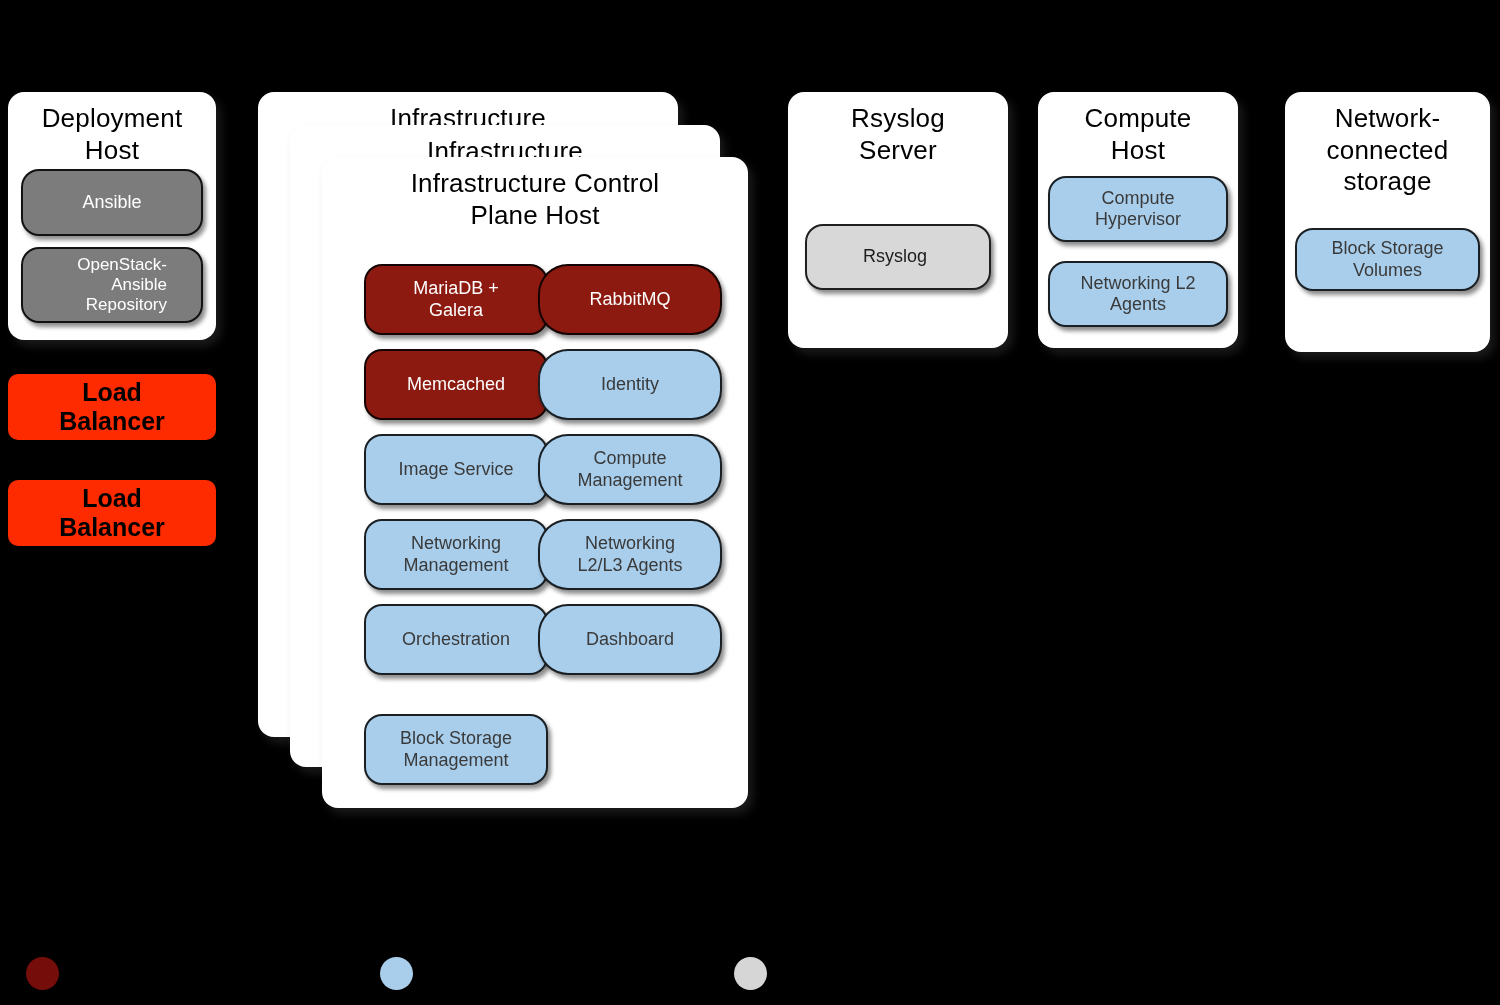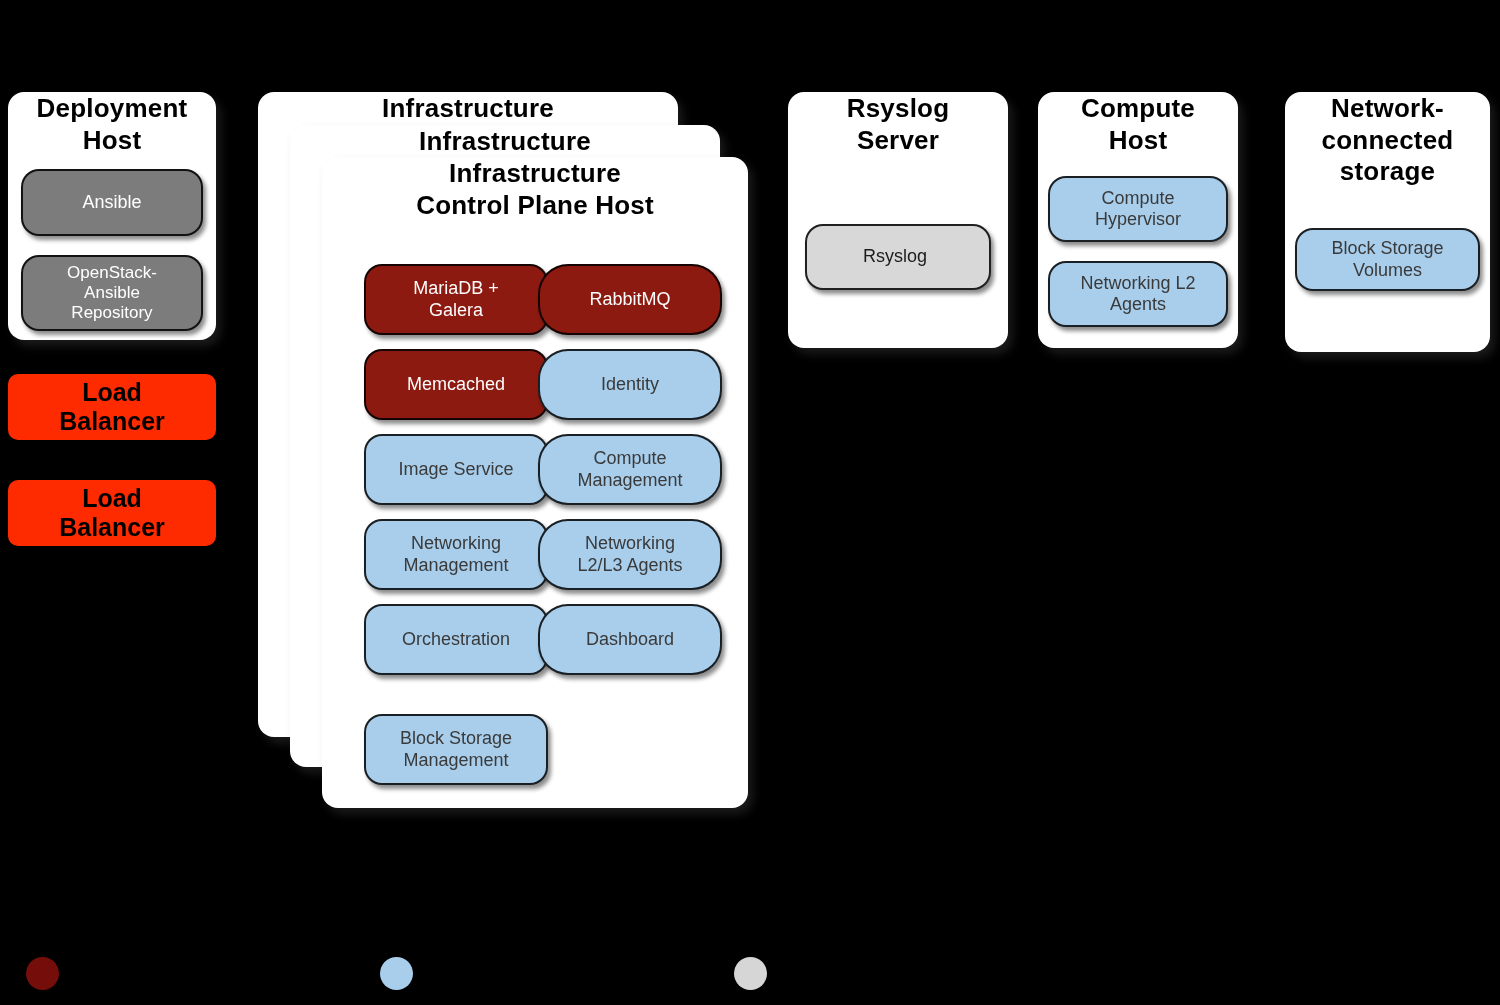--- a/index.html
+++ b/index.html
@@ -20,22 +20,22 @@
   .canvas{
     position:relative; width:1500px; height:1005px;
     background:#000; overflow:hidden;
   }
 
   .card{
     position:absolute; background:#fff; border-radius:16px;
     box-shadow:5px 6px 10px rgba(90,90,90,0.30);
   }
   .card .title{
-    display:block; margin:0 auto; padding-top:1px;
-    font-size:26px; font-weight:bold; color:#000;
+    display:block; margin:0 auto; padding-top:11px;
+    font-size:26px; font-weight:normal; color:#000;
     text-align:center; line-height:1.22; letter-spacing:0.2px;
   }
 
   .node{
     position:absolute; border-radius:18px;
     display:flex; align-items:center; justify-content:center;
     text-align:center; font-size:18px; line-height:1.18;
     border:2px solid rgba(0,0,0,0.85);
     box-shadow:3px 4px 4px rgba(0,0,0,0.45);
     padding:4px 22px;
@@ -58,21 +58,21 @@
     top:957px;
   }
   .dot-dark-red   { background:var(--legend-dark-red);   left:26px;  }
   .dot-light-blue { background:var(--legend-light-blue); left:380px; }
   .dot-gray       { background:var(--legend-gray);       left:734px; }
 
   
   #deployment-card{ left:8px; top:92px; width:208px; height:248px; }
   #deployment-card .title{ width:170px; }
   #node-ansible{ left:13px; top:77px;  width:182px; height:67px; }
-  #node-repo   { left:13px; top:163px; width:182px; height:76px; padding:8px 34px; font-size:17px; }
+  #node-repo   { left:13px; top:155px; width:182px; height:76px; padding:8px 34px; font-size:17px;text-align:right; }
 
   
   #lb1{ left:8px; top:374px; width:208px; height:66px; }
   #lb2{ left:8px; top:480px; width:208px; height:66px; }
 
   
   #infra-back  { left:258px; top:92px;  width:420px; height:645px; }
   #infra-middle{ left:290px; top:125px; width:430px; height:642px; }
   #infra-front { left:322px; top:157px; width:426px; height:651px; }
   #infra-front .title{ width:250px; }

